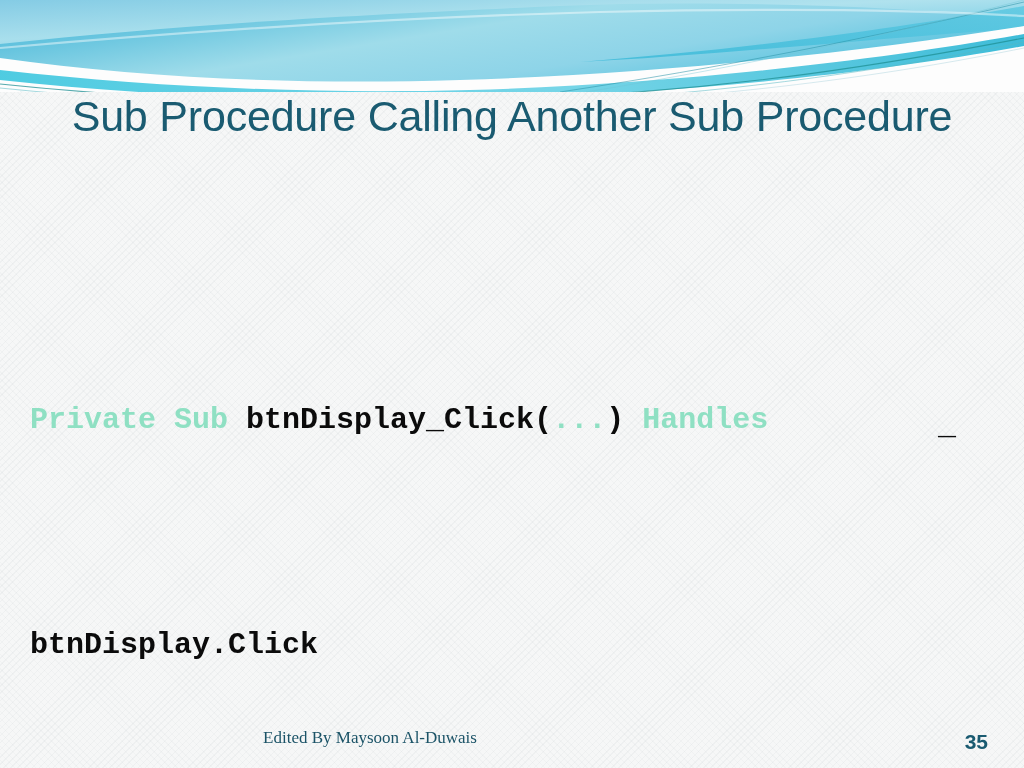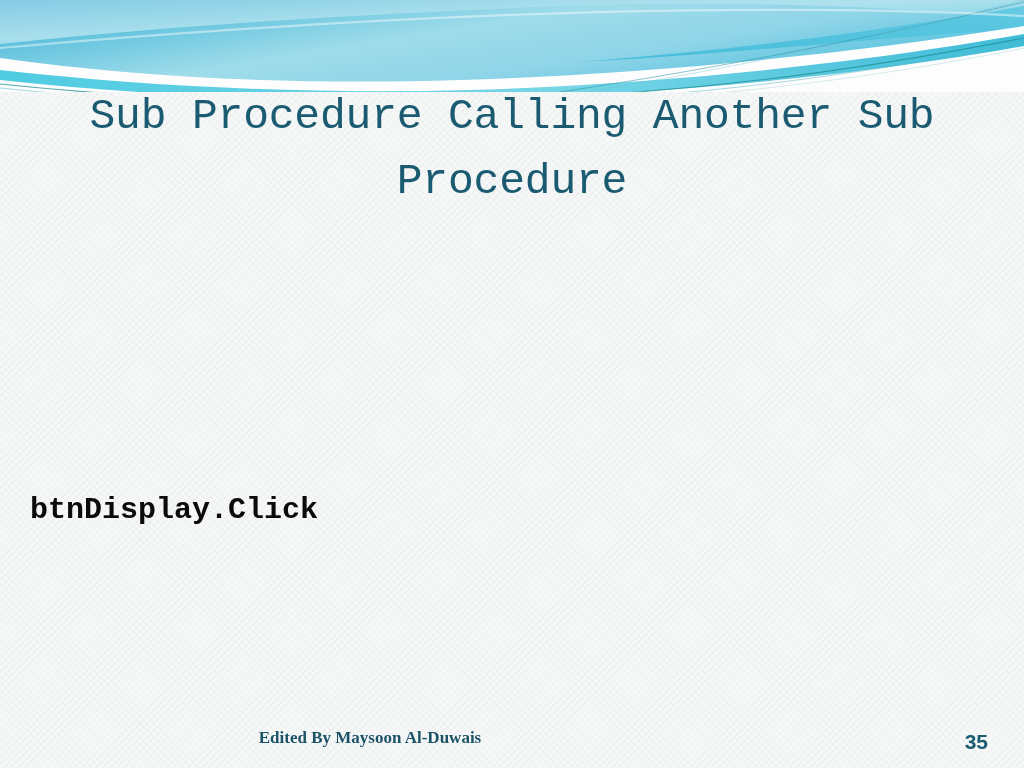--- a/index.html
+++ b/index.html
@@ -37,21 +37,21 @@
   #banner svg { display: block; }
 
   
   #title {
     position: absolute;
     left: 62px;
     top: 84px;
     width: 900px;
     text-align: center;
     color: #1a5b71;
-    font-family: Liberation Mono, monospace;
+    font-family: Liberation Sans, sans-serif;
     font-size: 43px;
     line-height: 1.52;
     font-weight: 400;
     letter-spacing: -0.2px;
   }
 
   
   #code {
     position: absolute;
     left: 30px;
@@ -76,21 +76,21 @@
   
   #footer-credit {
     position: absolute;
     left: 0;
     top: 728px;
     width: 740px;
     text-align: center;
     color: #1b5367;
     font-family: "Liberation Serif", serif;
     font-size: 17px;
-    font-weight: bold;
+    font-weight: normal;
   }
   #page-number {
     position: absolute;
     right: 36px;
     top: 730px;
     color: #1a5b71;
     font-family: "Liberation Sans", sans-serif;
     font-size: 21px;
     font-weight: bold;
   }
@@ -146,20 +146,21 @@
 
       <path d="M0,48 C180,32 380,18 600,12 C780,8 920,10 1024,16" fill="none" stroke="#ffffff" stroke-width="2.2" opacity="0.45"></path>
     </svg>
   </div>
 
   <div id="title">Sub Procedure Calling Another Sub Procedure</div>
 
   <div id="code">
 
     
+    <span class="ln"><span class="kw">Private</span><span class="plain"> </span><span class="kw">Sub</span><span class="plain"> btnDisplay_Click(</span><span class="kw">...</span><span class="plain">) </span><span class="kw">Handles</span><span class="contmark" style="left:908px; top:6px;">_</span></span>
 
     
     <span class="ln rightwrap"><span class="plain">btnDisplay.Click</span></span>
 
     
     
 
     
     
 

